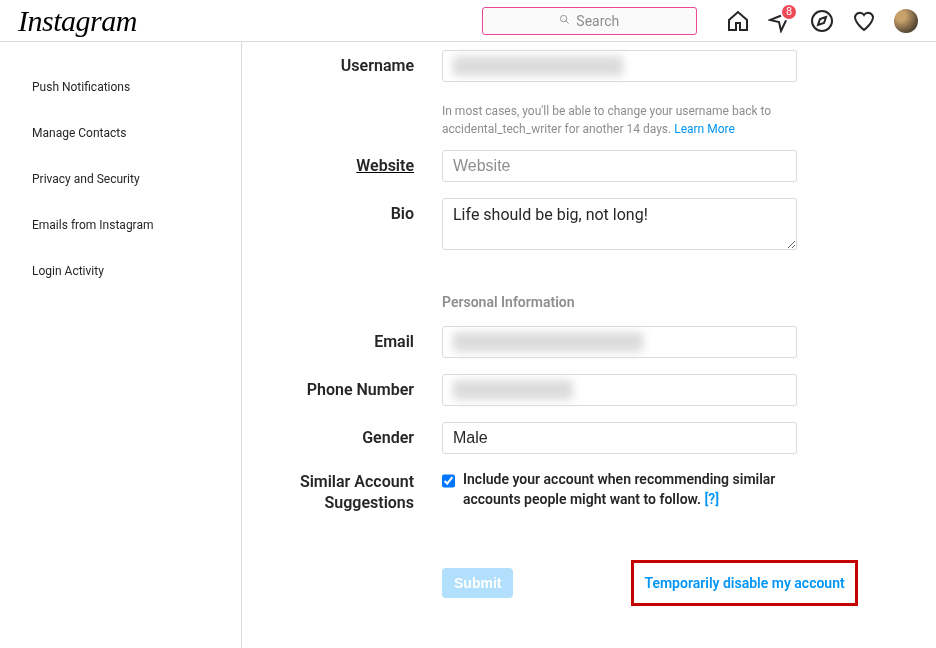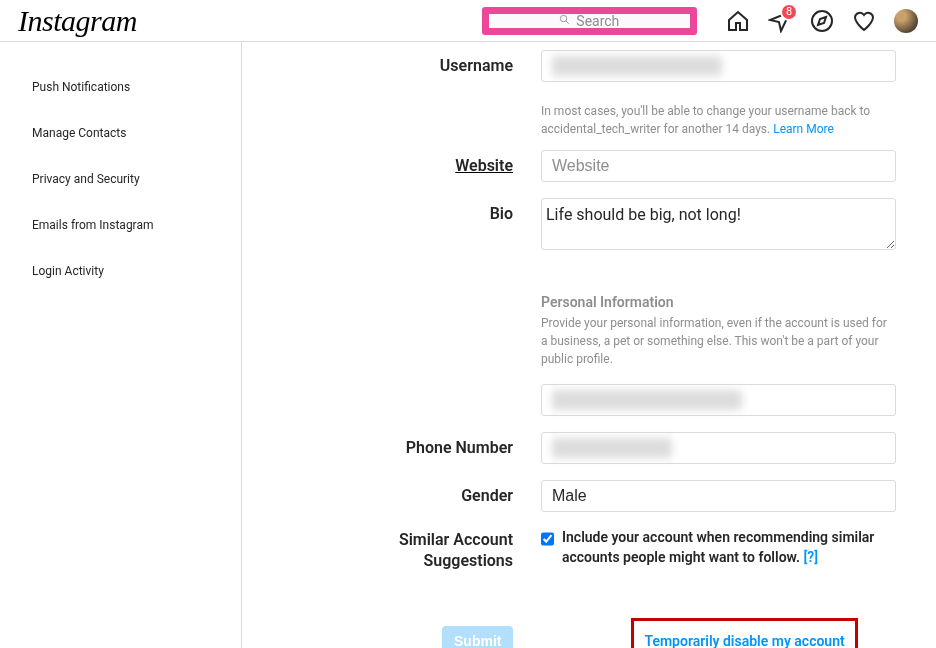--- a/index.html
+++ b/index.html
@@ -1,37 +1,37 @@
 <!DOCTYPE html>
 <html><head>
 <meta charset="utf-8">
 <style>
   * { box-sizing: border-box; margin: 0; padding: 0; }
   body { font-family: -apple-system, BlinkMacSystemFont, "Segoe UI", Roboto, Helvetica, Arial, sans-serif; background: #fff; width: 936px; height: 648px; overflow: hidden; }
   .topbar { height: 42px; border-bottom: 1px solid #dbdbdb; display: flex; align-items: center; padding: 16px 18px; }
   .logo { font-family: 'Brush Script MT', cursive; font-size: 30px; font-weight: 500; font-style: italic; letter-spacing: -0.5px; }
   .search-wrap { margin-left: 345px; }
-  .search { width: 215px; height: 28px; background: #fafafa; border: 7px solid #ec4899; border-radius: 3px; display: flex; align-items: center; justify-content: center; color: #8e8e8e; font-size: 14px; }
+  .search { width: 215px; height: 28px; background: #fafafa; border: 1px solid #ec4899; border-radius: 3px; display: flex; align-items: center; justify-content: center; color: #8e8e8e; font-size: 14px; }
   .search-icon { margin-right: 6px; font-size: 12px; }
   .nav-icons { margin-left: auto; display: flex; align-items: center; gap: 18px; }
   .nav-icon { width: 24px; height: 24px; display: flex; align-items: center; justify-content: center; cursor: pointer; position: relative; }
   .nav-icon svg { width: 24px; height: 24px; stroke: #262626; fill: none; stroke-width: 2; }
   .badge { position: absolute; top: -6px; right: -6px; background: #ed4956; color: #fff; font-size: 11px; border-radius: 50%; width: 18px; height: 18px; display: flex; align-items: center; justify-content: center; border: 2px solid #fff; }
   .avatar { width: 24px; height: 24px; border-radius: 50%; background: radial-gradient(circle at 30% 30%, #c9a16a 20%, #5a4a38 70%, #2e2618 100%); }
   .main { display: flex; }
   .sidebar { width: 236px; border-right: 1px solid #dbdbdb; min-height: 606px; padding-top: 22px; margin-left: 6px; }
   .sidebar-item { padding: 16px 24px 16px 26px; font-size: 12px; color: #262626; cursor: pointer; }
   .content { flex: 1; padding: 0 40px 28px 40px; }
-  .form-row { display: flex; align-items: flex-start; margin-top: 16px; justify-content: flex-end; }
+  .form-row { display: flex; align-items: flex-start; margin-top: 16px; }
   .form-row.first { margin-top: 8px; }
   .form-label { width: 160px; text-align: right; padding-right: 28px; padding-top: 6px; font-size: 16px; font-weight: 600; color: #262626; }
   .form-input-col { flex: 1; max-width: 355px; }
   .text-input { width: 100%; height: 32px; border: 1px solid #dbdbdb; border-radius: 3px; padding: 0 10px; font-size: 16px; color: #262626; background: #fff; }
   .text-input::placeholder { color: #8e8e8e; }
-  .textarea { width: 100%; height: 52px; border: 1px solid #dbdbdb; border-radius: 3px; padding: 6px 4px; font-size: 16px; color: #262626; resize: vertical; font-family: inherit; }
+  .textarea { width: 100%; height: 52px; border: 1px solid #dbdbdb; border-radius: 3px; padding: 6px 10px; font-size: 16px; color: #262626; resize: vertical; font-family: inherit; }
   .help { font-size: 12px; color: #8e8e8e; margin-top: 20px; line-height: 1.5; }
   .help a { color: #0095f6; text-decoration: none; }
   .section-title { font-size: 14px; font-weight: 600; color: #8e8e8e; margin-top: 40px; }
   .section-sub { font-size: 12px; color: #8e8e8e; margin-top: 4px; line-height: 1.5; }
   .blur-content { background: #dcdcdc; height: 20px; border-radius: 3px; filter: blur(4px); }
   .checkbox-row { display: flex; align-items: flex-start; gap: 8px; }
   .checkbox-row input { margin-top: 4px; width: 14px; height: 14px; }
   .checkbox-label { font-size: 14px; font-weight: 600; color: #262626; line-height: 1.4; }
   .helplink { color: #0095f6; font-weight: 600; }
   .actions-row { display: flex; align-items: center; margin-top: 30px; }
@@ -108,25 +108,25 @@
       <div class="form-input-col">
         <input class="text-input" placeholder="Website" style="">
       </div>
     </div>
 
     <div class="form-row">
       <div class="form-label">Bio</div>
       <div class="form-input-col">
         <textarea class="textarea" style="">Life should be big, not long!</textarea>
         <div class="section-title">Personal Information</div>
-        <div class="section-sub">Provide your personal information, even if the account is used for a business, a pet or something else. This won't be a part of your public profile.</div>
       </div>
     </div>
 
     <div class="form-row">
+      <div class="form-label">Email</div>
       <div class="form-input-col">
         <div class="text-input" style="display:flex;align-items:center;">
           <div class="blur-content" style="width:190px;"></div>
         </div>
       </div>
     </div>
 
     <div class="form-row">
       <div class="form-label">Phone Number</div>
       <div class="form-input-col">

